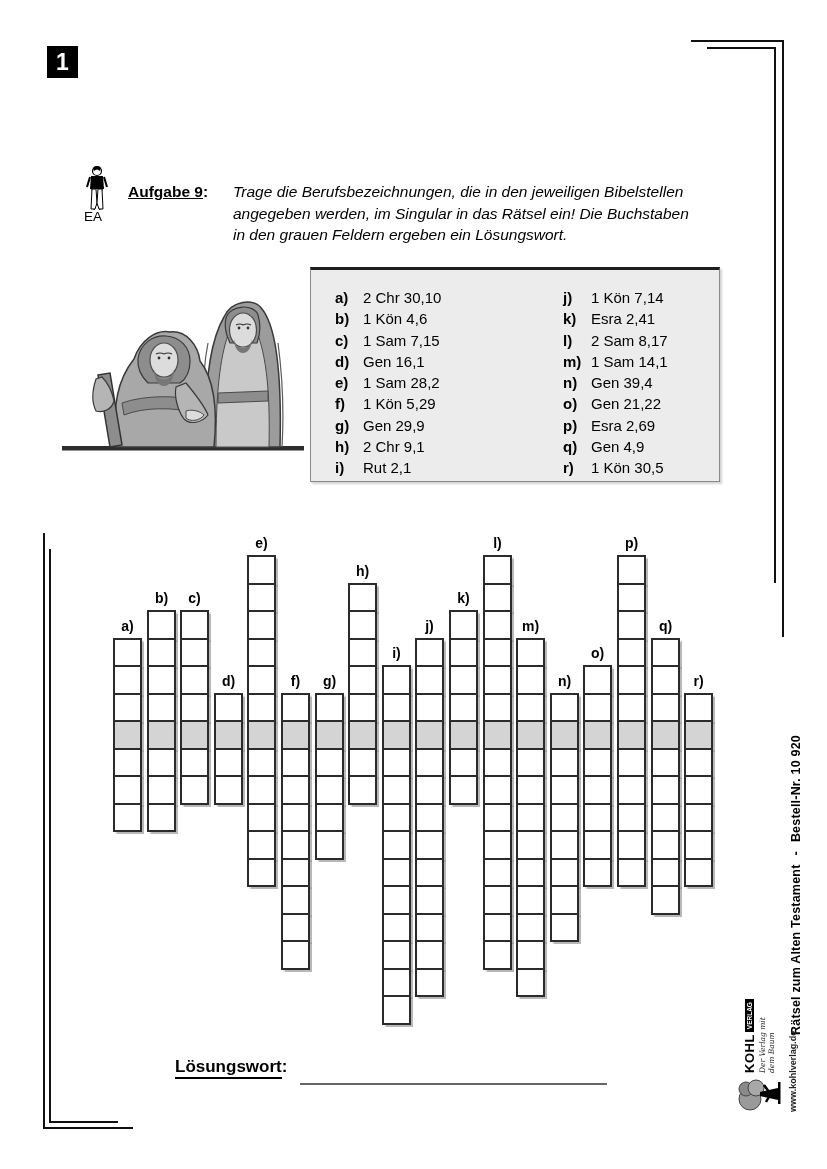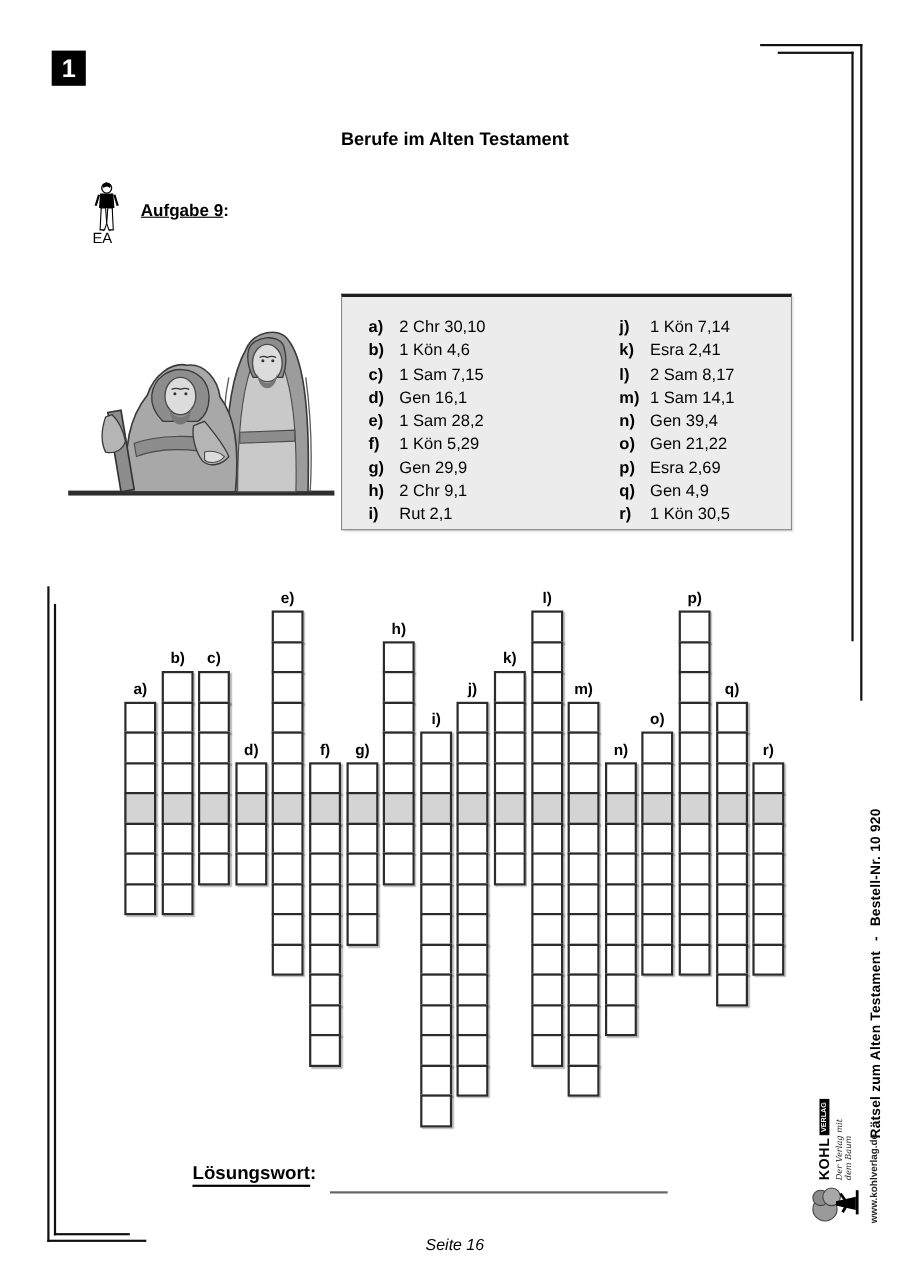--- a/index.html
+++ b/index.html
@@ -68,35 +68,37 @@
   <div class="frame" style="left:43px;top:533px;width:2px;height:596px;"></div>
   <div class="frame" style="left:49px;top:549px;width:2px;height:574px;"></div>
   <div class="frame" style="left:43px;top:1127px;width:90px;height:2px;"></div>
   <div class="frame" style="left:49px;top:1121px;width:69px;height:2px;"></div>
   <div class="frame" style="left:691px;top:40px;width:93px;height:2px;"></div>
   <div class="frame" style="left:707px;top:47px;width:69px;height:2px;"></div>
   <div class="frame" style="left:782px;top:40px;width:2px;height:597px;"></div>
   <div class="frame" style="left:774px;top:47px;width:2px;height:536px;"></div>
 
   <div class="badge">1</div>
-  <div class="subtitle">Berufe im Alten Testament</div>
 
   <div class="task-mode">
     <svg width="26" height="48" viewBox="0 0 26 48">
       <circle cx="13" cy="6" r="4.5" fill="#fff" stroke="#000" stroke-width="1.2"></circle>
       <path d="M9,3 Q13,-1 17,3 L16,6 Q13,3 10,6 Z" fill="#000"></path>
       <path d="M7,11 L19,11 L20,24 L6,24 Z" fill="#000"></path>
       <path d="M6,12 L3,22 M20,12 L23,22" stroke="#000" stroke-width="2" fill="none"></path>
       <path d="M8,24 L11,40 L10,45 M18,24 L15,40 L16,45" stroke="#000" stroke-width="1.2" fill="none"></path>
       <path d="M8,24 L12,24 L13,38 L11,44 L7,44 Z" fill="#fff" stroke="#000" stroke-width="1"></path>
       <path d="M18,24 L14,24 L13,38 L15,44 L19,44 Z" fill="#fff" stroke="#000" stroke-width="1"></path>
     </svg>
   </div>
   <div class="task-mode-label">EA</div>
   <div class="task-label"><span class="ul">Aufgabe 9</span><span>:</span></div>
+  <div class="task-text">Trage die Berufsbezeichnungen, die in den jeweiligen Bibelstellen
+angegeben werden, im Singular in das Rätsel ein! Die Buchstaben
+in den grauen Feldern ergeben ein Lösungswort.</div>
 
   <div class="illustration">
     <svg width="252" height="172" viewBox="0 0 252 172">
       <rect x="4" y="163" width="242" height="4.5" fill="#2e2e2e"></rect>
 
       <path d="M148,164 C146,100 152,58 166,34 C173,18 196,14 204,26 C217,42 224,84 222,164 Z" fill="#9c9c9c" stroke="#3a3a3a" stroke-width="1.5"></path>
       <path d="M158,164 C158,110 162,75 170,52 L200,52 C210,80 212,120 211,164 Z" fill="#c9c9c9" stroke="#4a4a4a" stroke-width="1"></path>
       <path d="M168,35 C172,22 196,20 200,32 C203,42 202,52 199,60 L172,60 C168,52 166,44 168,35 Z" fill="#8d8d8d" stroke="#3a3a3a" stroke-width="1.2"></path>
       <ellipse cx="185" cy="47" rx="13.5" ry="17" fill="#dcdcdc" stroke="#4a4a4a" stroke-width="1.2"></ellipse>
       <path d="M176,56 C178,68 192,68 194,56 C194,64 190,70 185,70 C180,70 176,64 176,56 Z" fill="#777"></path>
@@ -387,21 +389,20 @@
       <div class="pcell" style="left: 684px; top: 747.5px;"></div>
       <div class="pcell" style="left: 684px; top: 775px;"></div>
       <div class="pcell" style="left: 684px; top: 802.5px;"></div>
       <div class="pcell" style="left: 684px; top: 830px;"></div>
       <div class="pcell" style="left: 684px; top: 857.5px;"></div>
     </div>
 
   <div class="solution"><span class="ul">Lösungswort</span><span>:</span></div>
   <div class="solution-line"></div>
 
-  <div class="footer">Seite 16</div>
 
   <div class="side-text">
     <span>Rätsel zum Alten Testament</span><span class="sep">-</span><span>Bestell-Nr. 10 920</span>
   </div>
 
   <div class="logo">
     <div class="logo-row">
       <span>
         <svg width="36" height="46" viewBox="0 0 36 46">
           <circle cx="13" cy="14" r="11" fill="#9a9a9a" stroke="#444" stroke-width="1"></circle>

